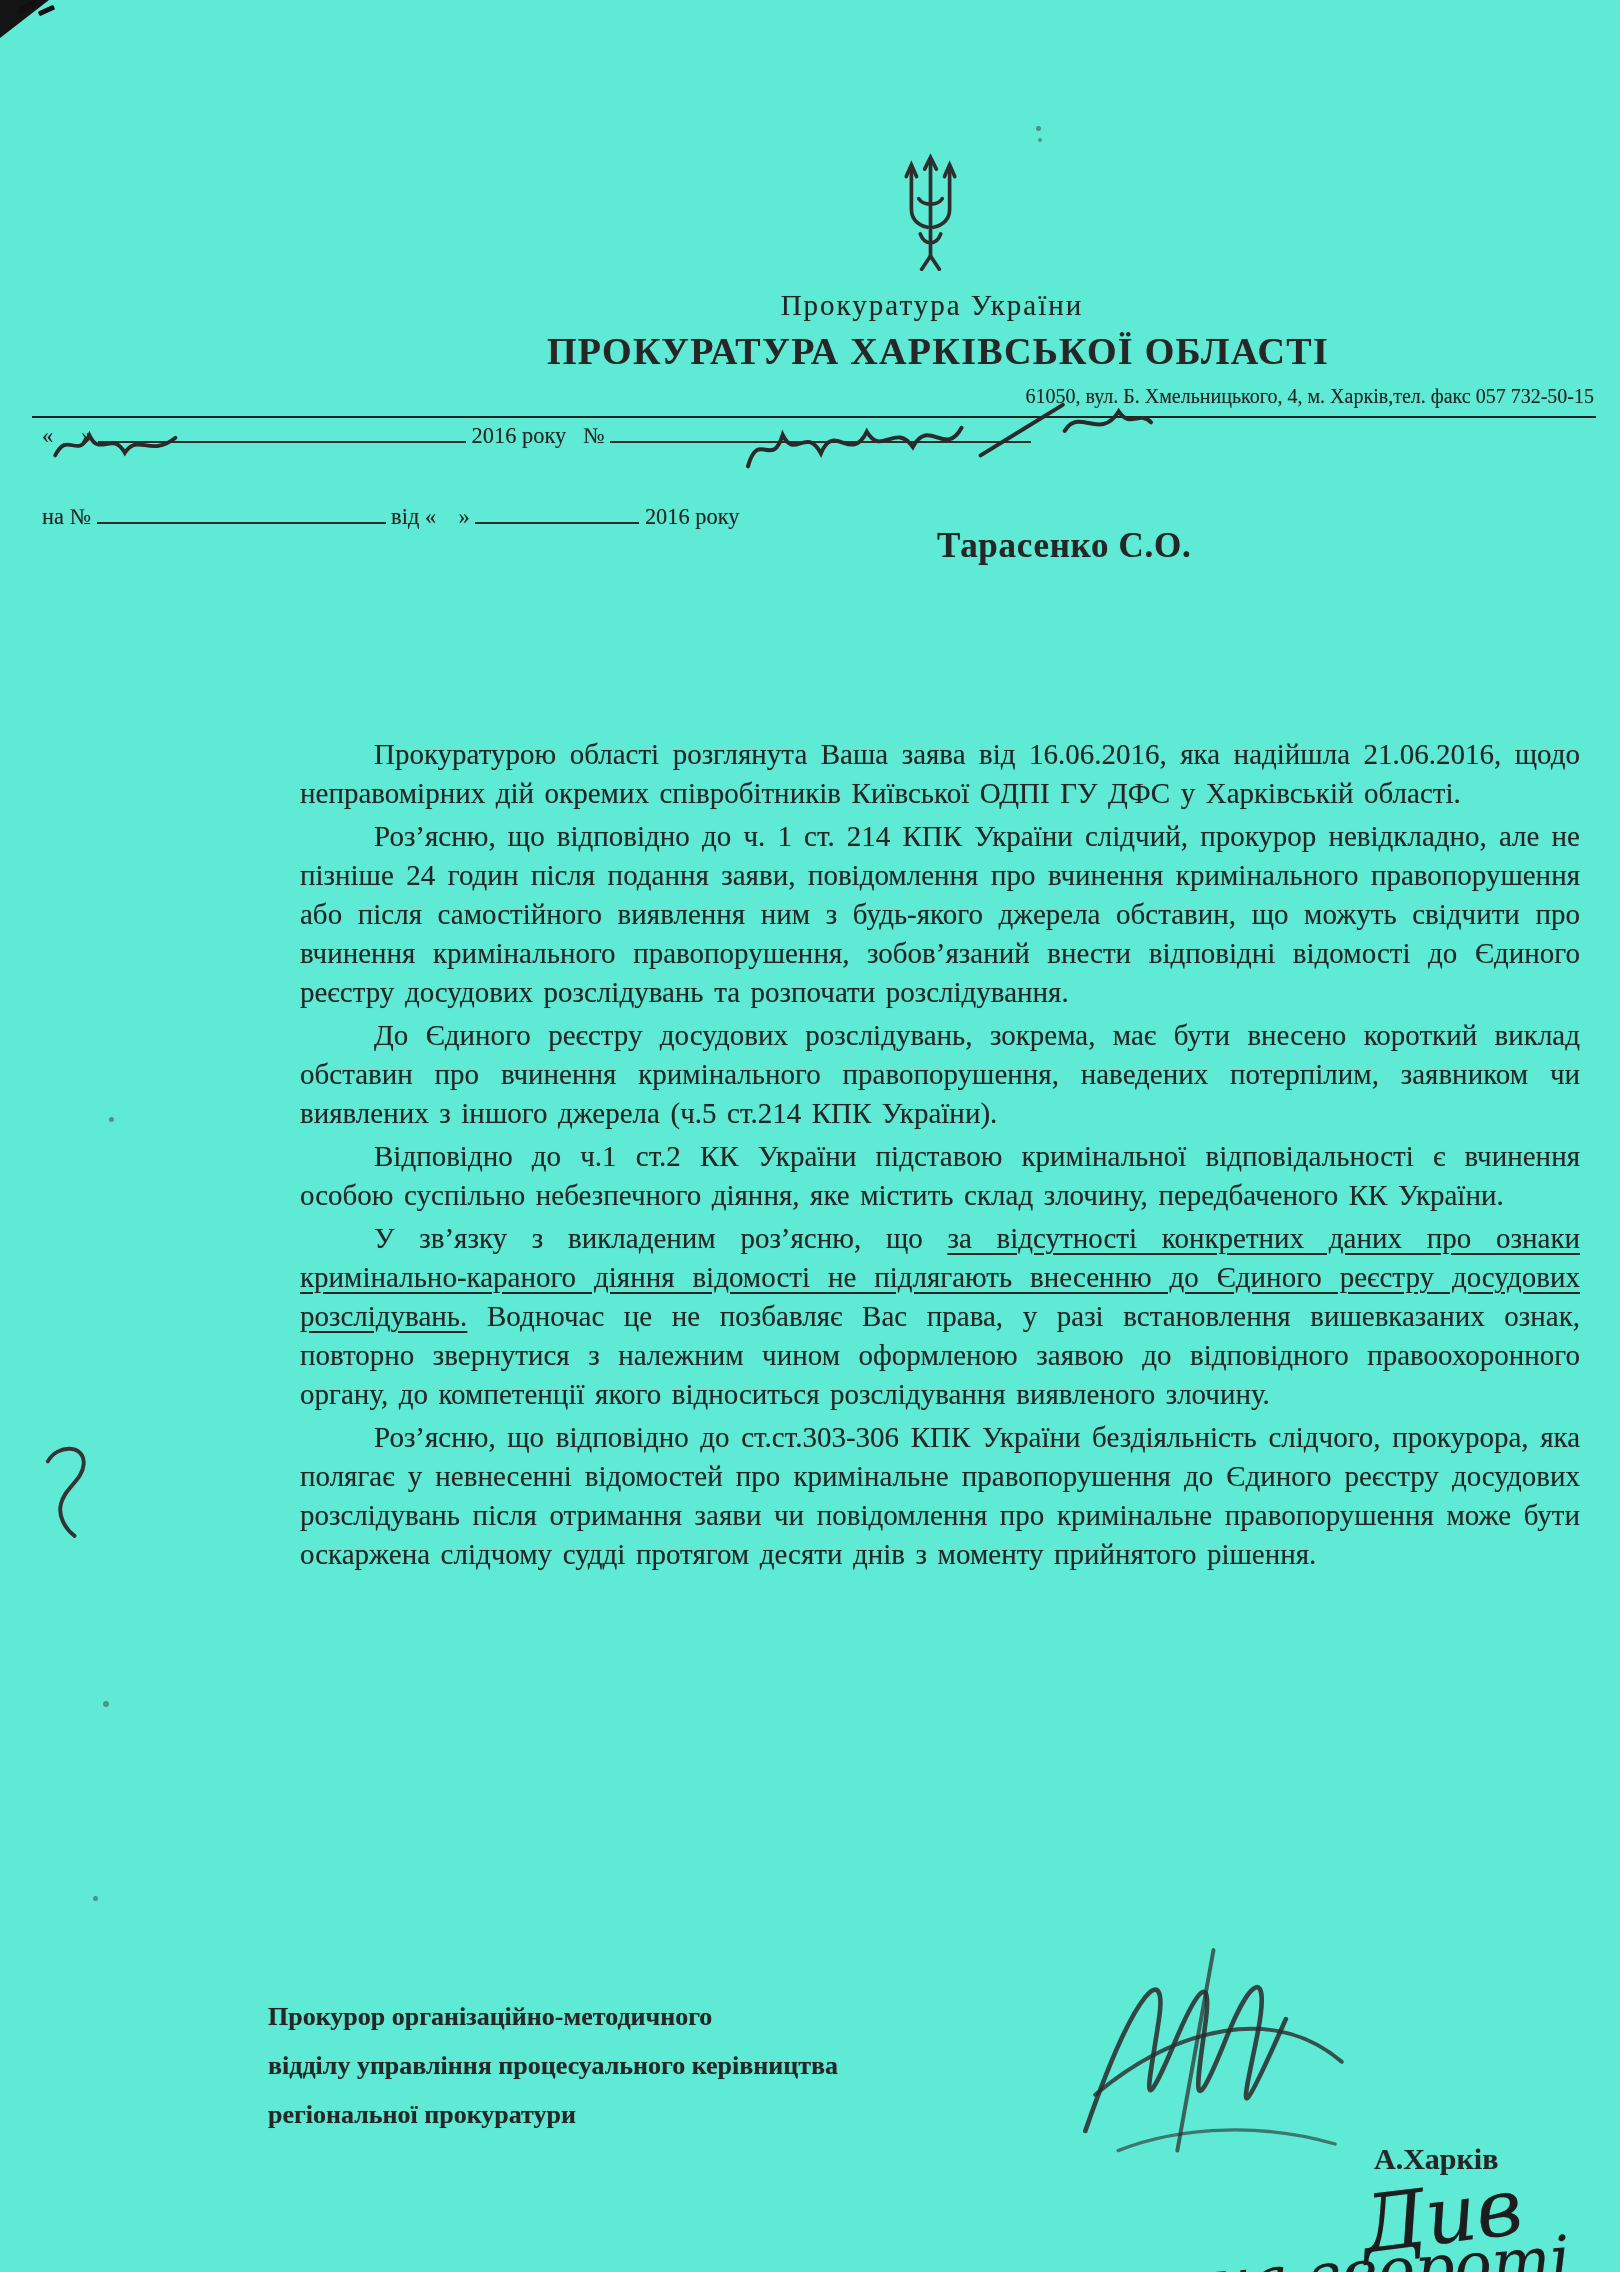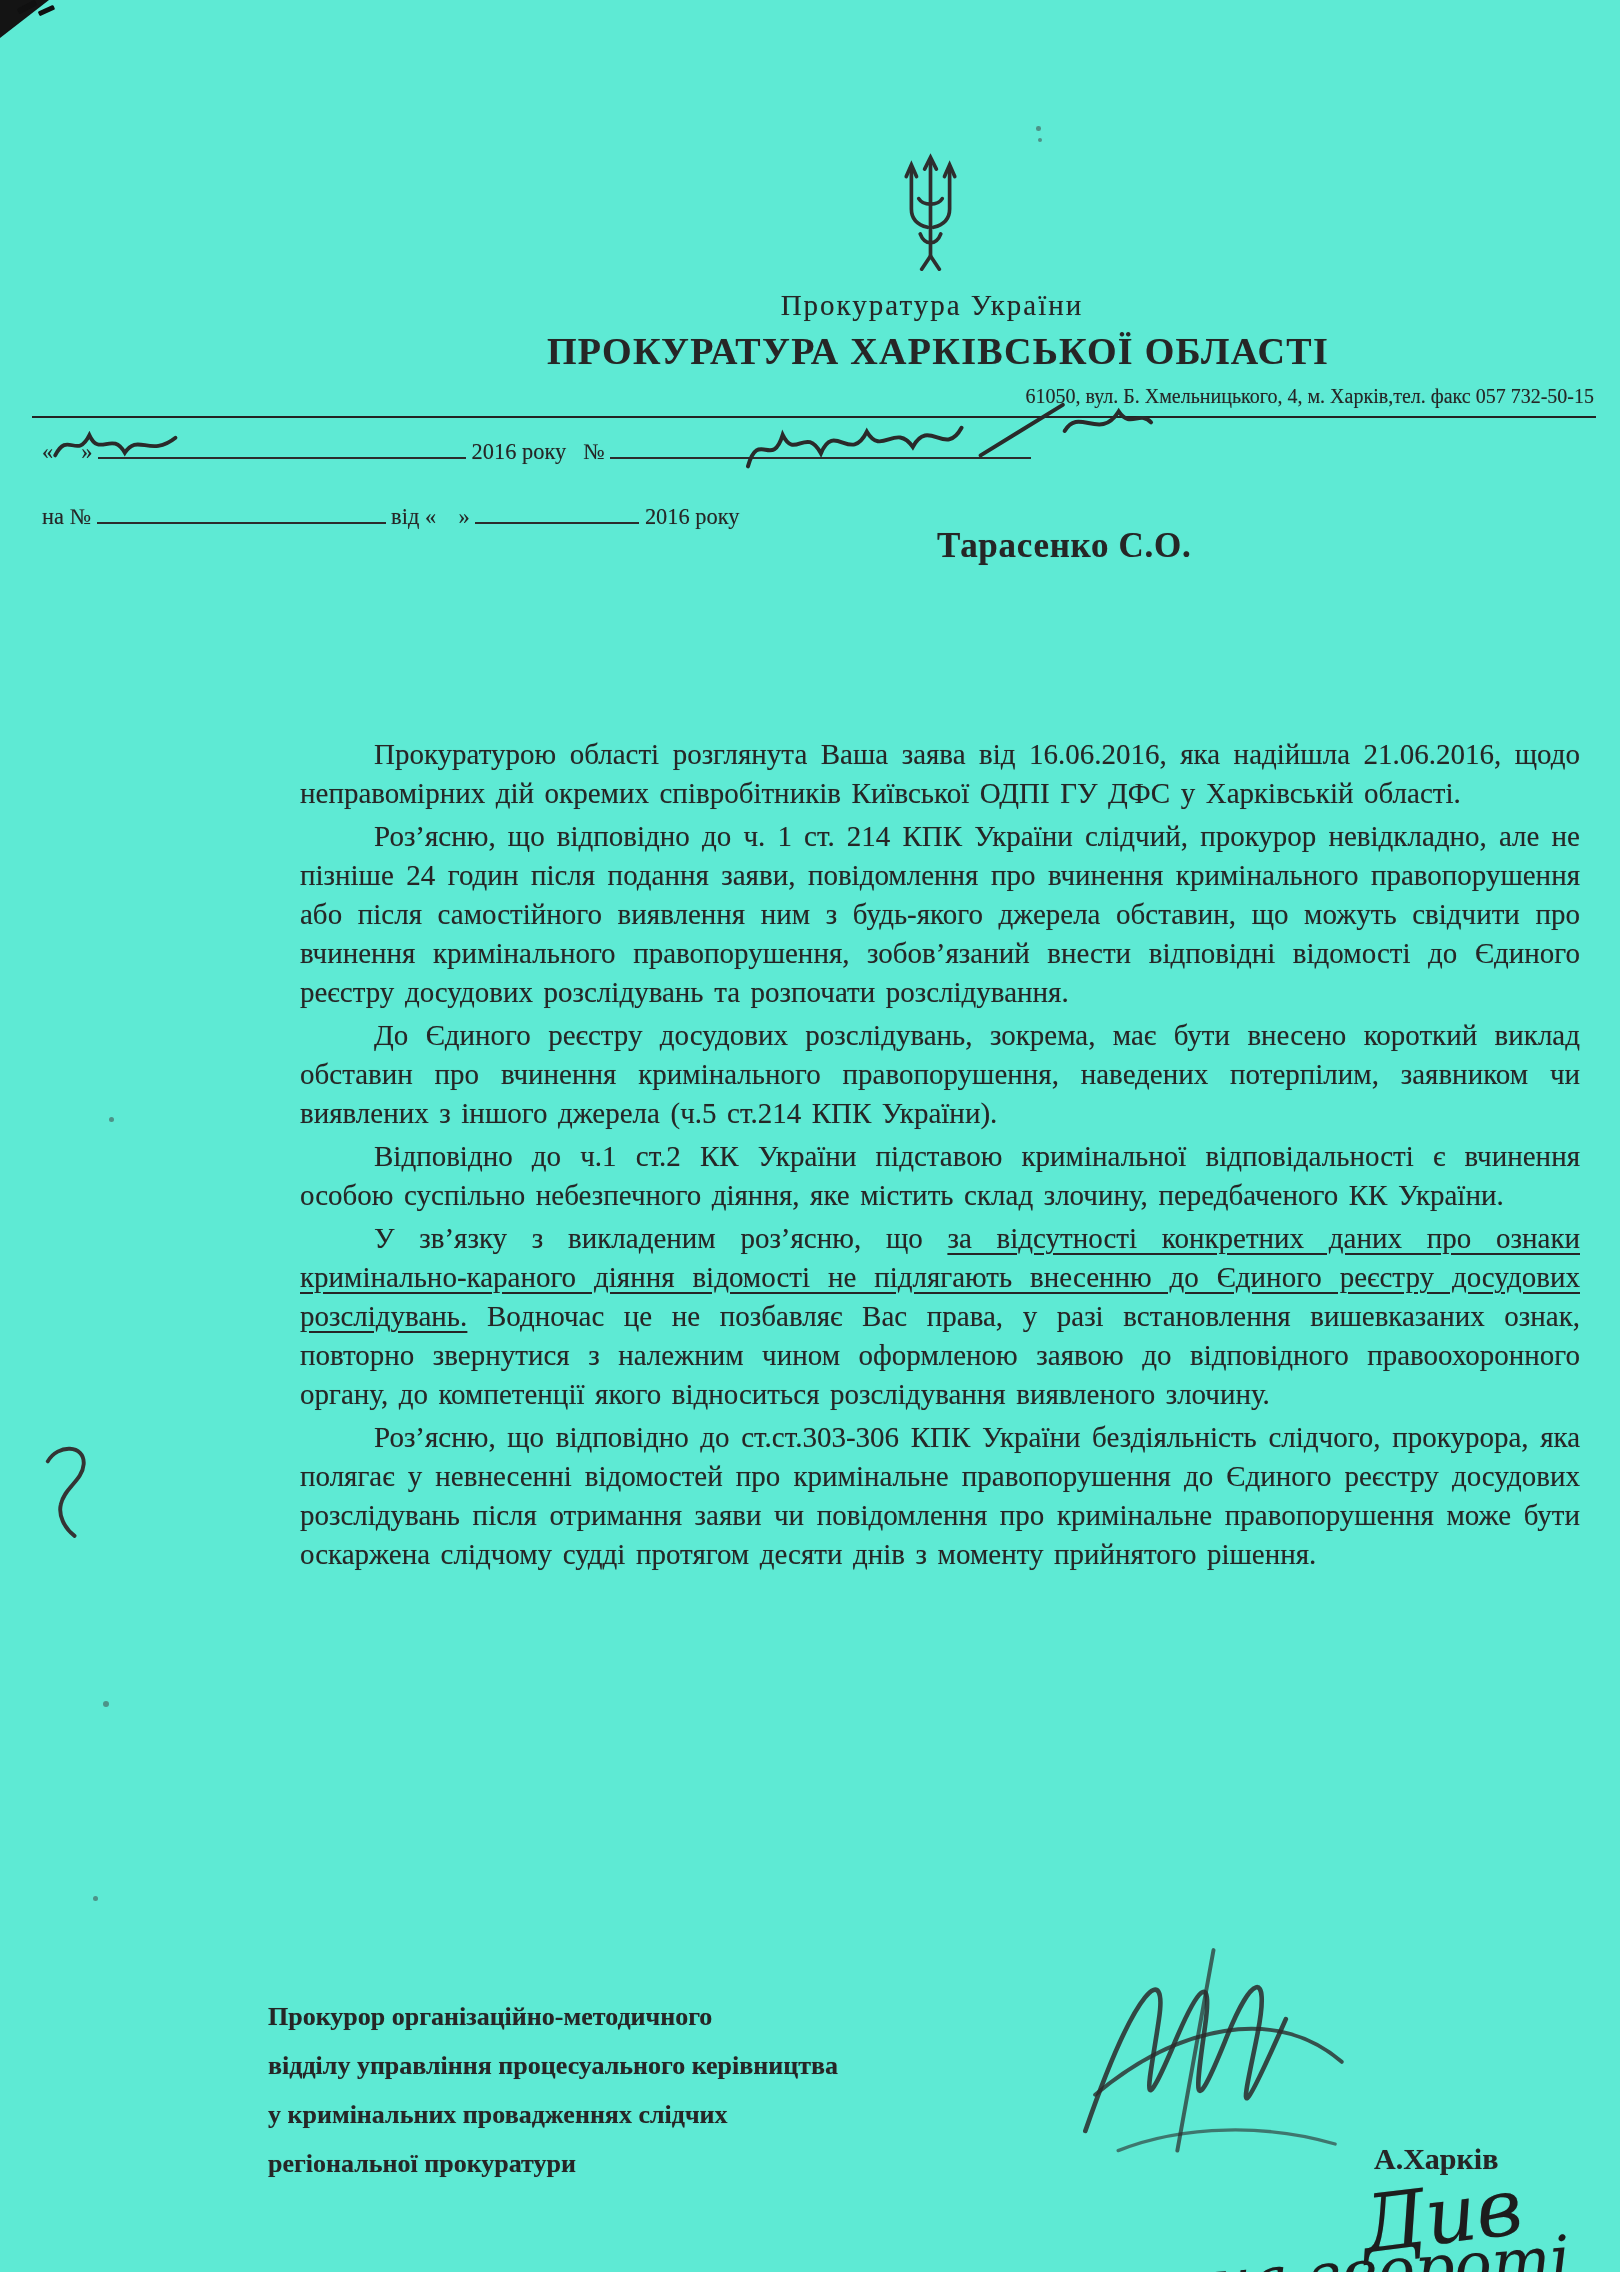--- a/index.html
+++ b/index.html
@@ -20,21 +20,21 @@
   .emblem-wrap { position:absolute; left:881px; top:153px; width:99px; height:125px; }
   .hdr-country { position:absolute; left:122px; top:289px; width:1620px; text-align:center;
     font-size:29px; letter-spacing:2px; }
   .hdr-org { position:absolute; left:128px; top:329px; width:1620px; text-align:center;
     font-size:38px; font-weight:bold; letter-spacing:1.3px; }
   .hdr-meta { position:absolute; left:79px; right:26px; top:385px; display:flex;
     justify-content:flex-end; font-size:20px; }
   .hdr-rule { position:absolute; left:32px; right:24px; top:416px; height:2px; background:#232323; }
   
   .form-line { position:absolute; left:42px; font-size:22.4px; white-space:nowrap; }
-  .form-1 { top:435px; }
+  .form-1 { top:419px; }
   .form-2 { top:500px; }
   .blank { display:inline-block; border-bottom:2px solid #2c2c2c; height:24px; vertical-align:baseline; }
   .scribble { position:absolute; }
   
   .addressee { position:absolute; left:937px; top:526px; font-size:35px; font-weight:bold; letter-spacing:0.7px; }
   .letter-body { position:absolute; left:296px; top:731px; width:1288px;
     font-size:29px; line-height:39px; text-align:justify; word-spacing:3.3px; }
   .letter-body p { text-indent:74px; margin:4px; }
   .hand-underline { text-decoration:underline; text-decoration-thickness:2px; text-underline-offset:4.6px; }
   
@@ -124,21 +124,20 @@
 
   <div class="margin-curl">
     <svg viewBox="0 0 95 170" width="62" height="112" fill="none" stroke="#343434" stroke-width="6" stroke-linecap="round">
       <path d="M15 32 C30 5 72 6 70 36 C68 62 40 72 35 98 C31 114 40 134 56 146"></path>
     </svg>
   </div>
 
   <div class="sig-block">
     <div>Прокурор організаційно-методичного</div>
     <div>відділу управління процесуального керівництва</div>
-    <div>у кримінальних провадженнях слідчих</div>
     <div>регіональної прокуратури</div>
   </div>
 
   <div class="sig-stroke">
     <svg viewBox="0 0 470 380" width="309" height="250" fill="none" stroke="#2a2a2a" stroke-linecap="round">
       <path stroke-width="7" opacity=".85" d="M40 310 C120 80 165 55 152 140 C140 225 118 310 172 185 C212 88 234 66 222 152 C210 238 198 308 252 175 C292 72 322 60 302 162 C282 264 262 328 345 140"></path>
       <path stroke-width="6" opacity=".8" d="M55 255 C180 150 330 118 430 205"></path>
       <path stroke-width="6" opacity=".7" d="M235 35 L180 340"></path>
       <path stroke-width="5" opacity=".6" d="M90 340 C190 300 320 300 420 330"></path>
     </svg>

